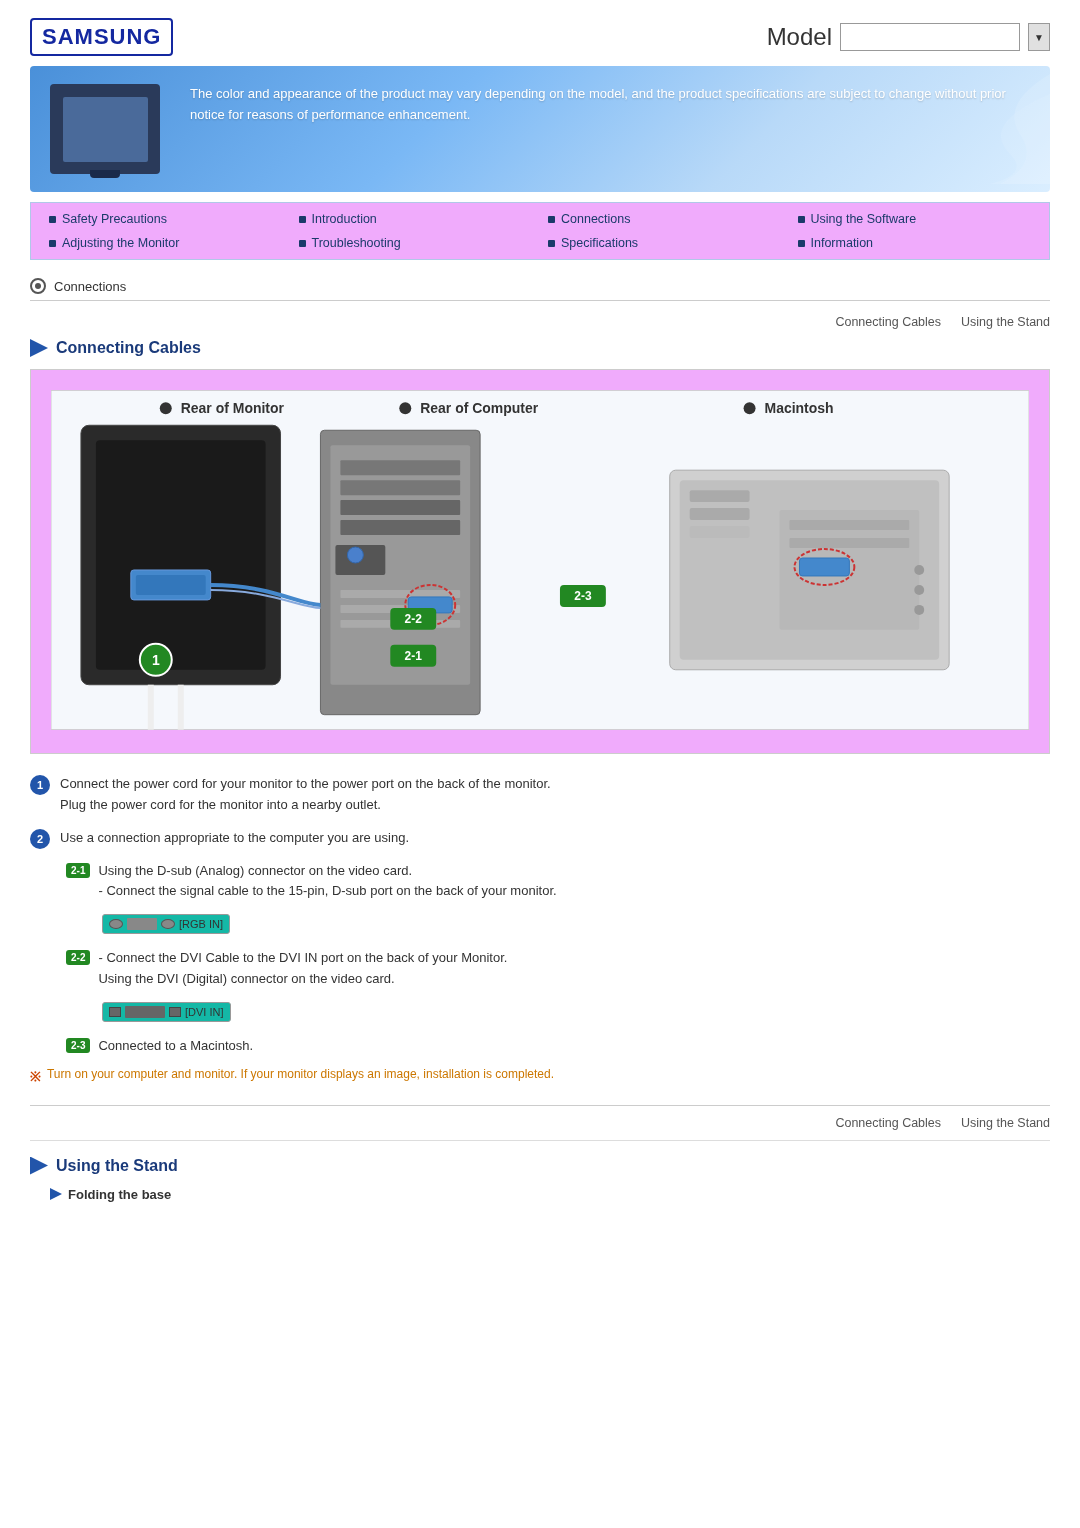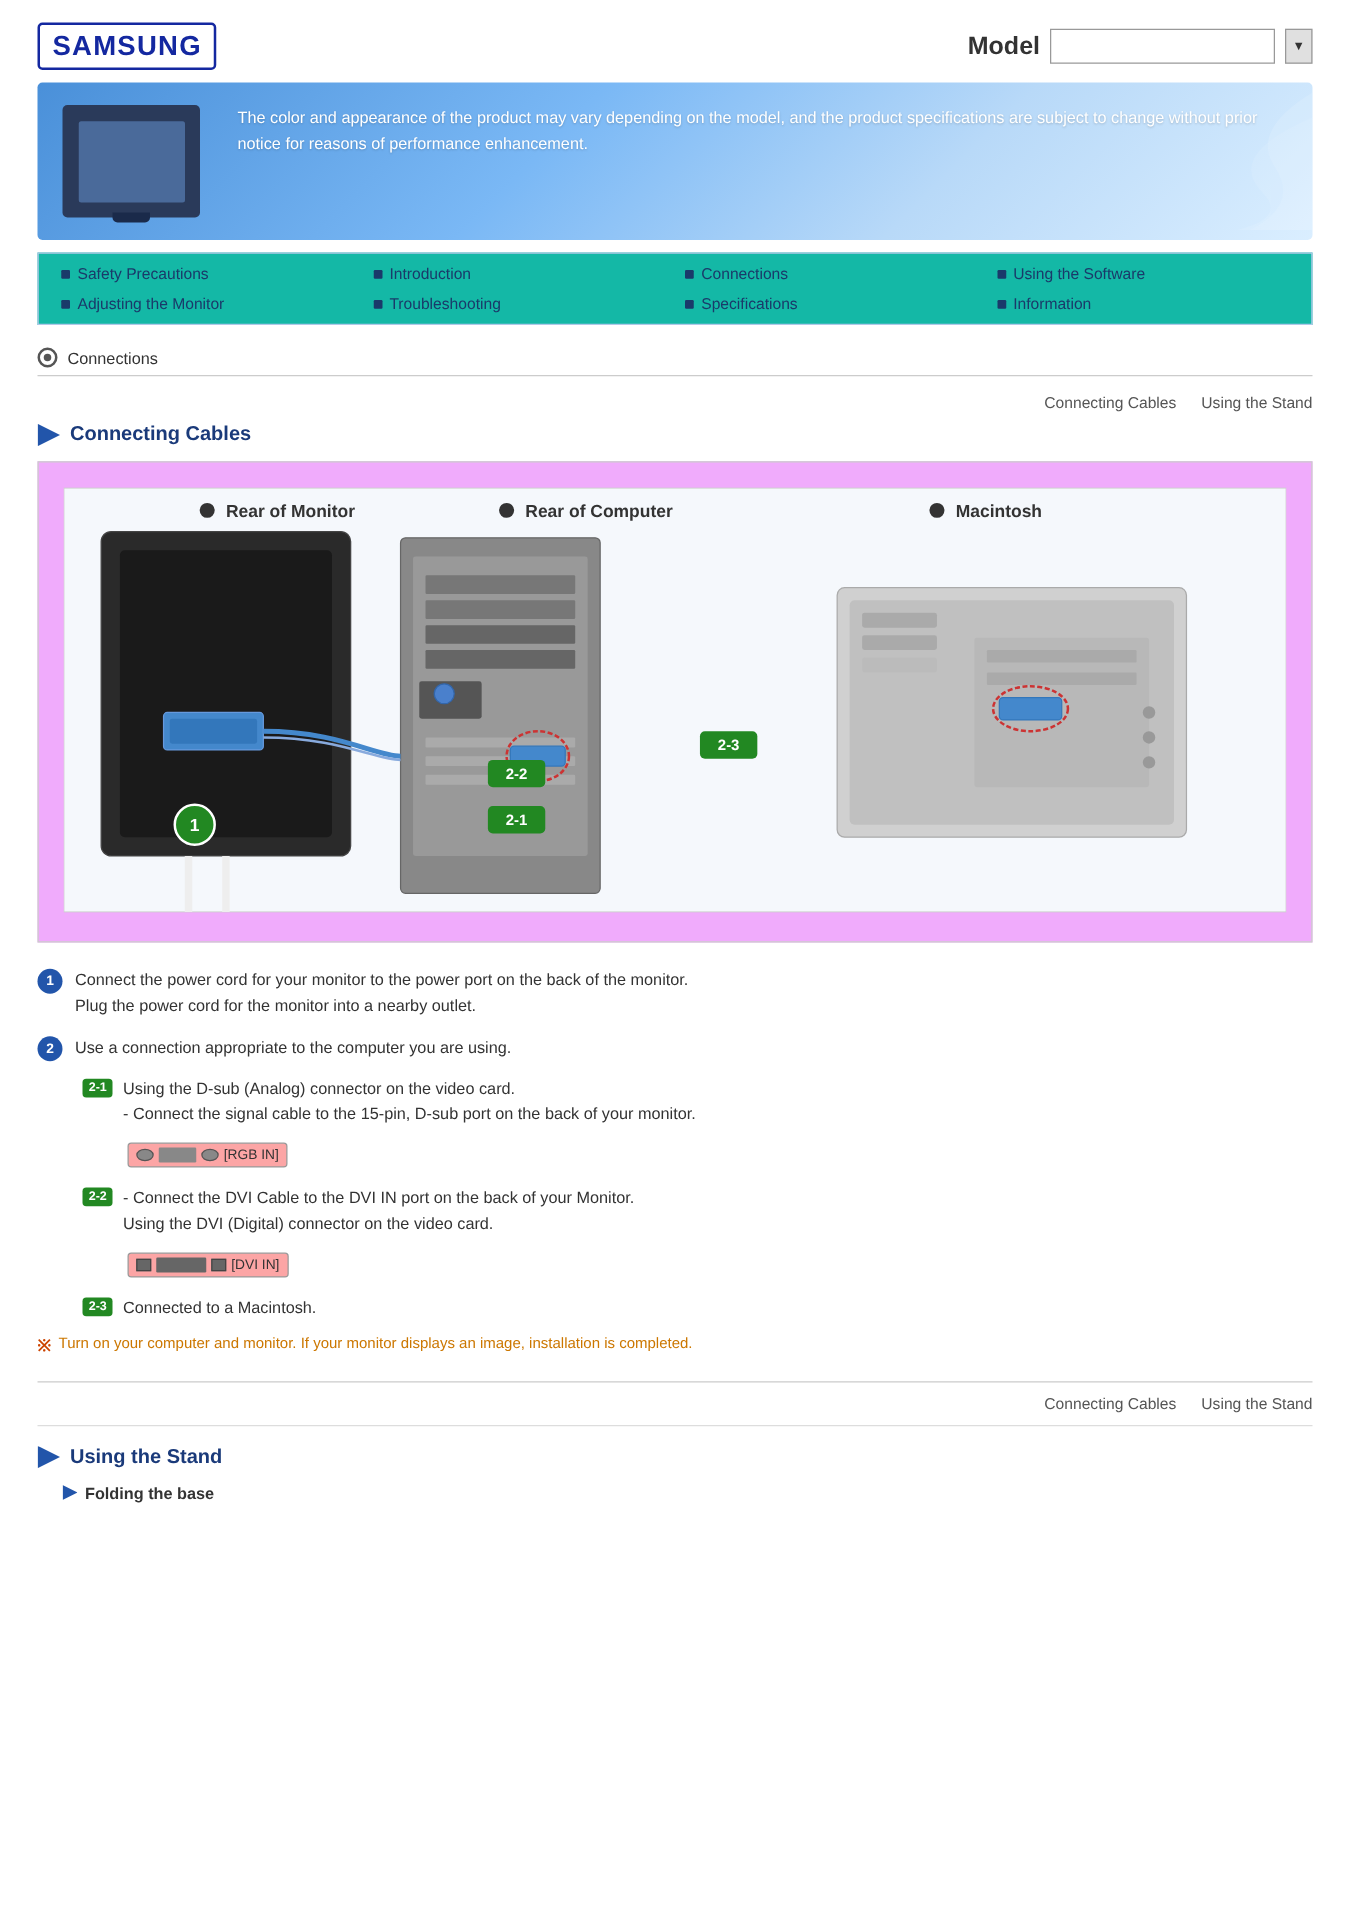--- a/index.html
+++ b/index.html
@@ -109,21 +109,21 @@
       position: absolute;
       right: 0;
       top: 0;
       width: 250px;
       height: 100%;
       opacity: 0.3;
     }
 
     
     .nav-bar {
-      background: #14b8a6;
+      background: #f0abfc;
       margin: 0 30px;
       padding: 6px 10px;
       display: grid;
       grid-template-columns: repeat(4, 1fr);
       gap: 4px 0;
       border: 1px solid #b0c8e8;
     }
     .nav-item {
       display: flex;
       align-items: center;
@@ -266,21 +266,21 @@
       font-weight: bold;
       padding: 2px 5px;
       border-radius: 3px;
       flex-shrink: 0;
       margin-top: 2px;
     }
     .connector-img {
       display: inline-flex;
       align-items: center;
       border: 1px solid #999;
-      background: #fca5a5;
+      background: #14b8a6;
       padding: 3px 6px;
       border-radius: 3px;
       margin: 4px 0 4px 36px;
       gap: 4px;
     }
     .connector-port {
       width: 30px;
       height: 12px;
       background: #888;
       border-radius: 1px;
@@ -340,21 +340,21 @@
     }
   </style>
 </head>
 <body>
 
 <div class="header">
   <div class="samsung-logo">
     <div class="samsung-logo-text">SAMSUNG</div>
   </div>
   <div class="model-section">
-    <span style="font-size:20px;font-weight:bold;">Model</span>
+    <span style="font-size:24px;font-weight:normal;">Model</span>
     <input class="model-input" type="text" value="" style="">
     <div class="model-select-btn">▼</div>
   </div>
 </div>
 
 <div class="banner">
   <div class="banner-monitor-img">
     <div class="banner-monitor-screen"></div>
     <div class="banner-monitor-stand"></div>
   </div>

